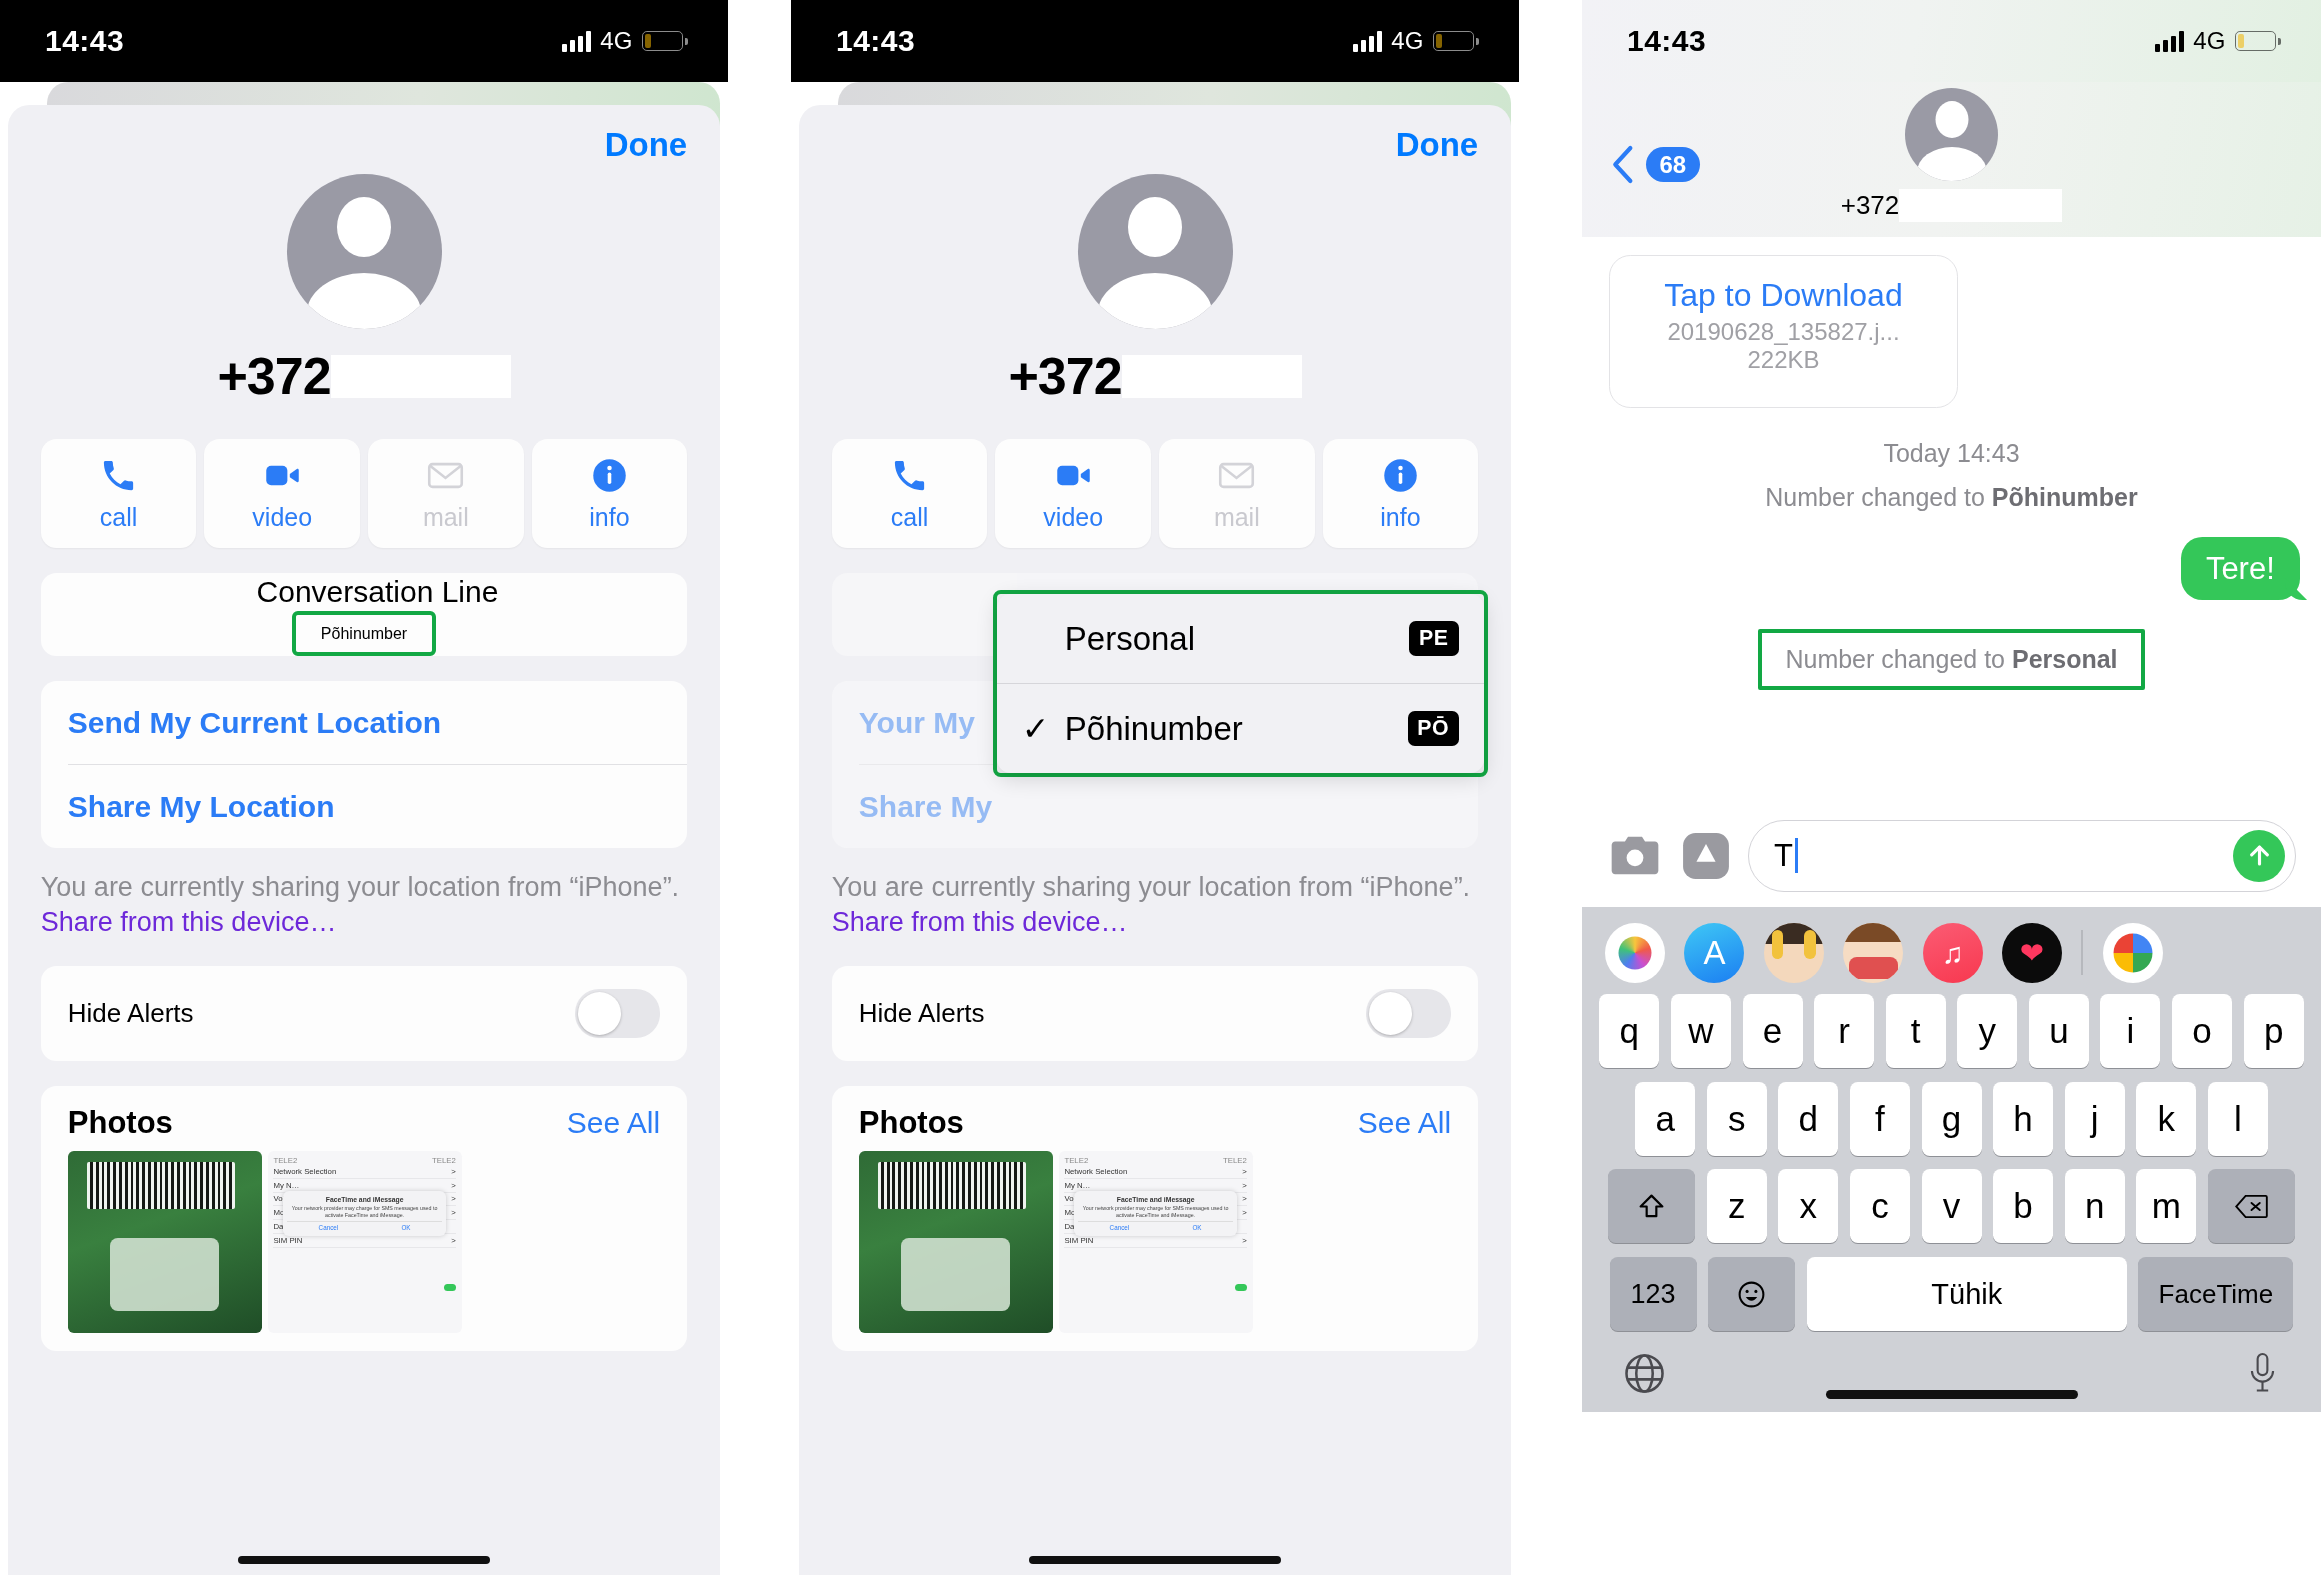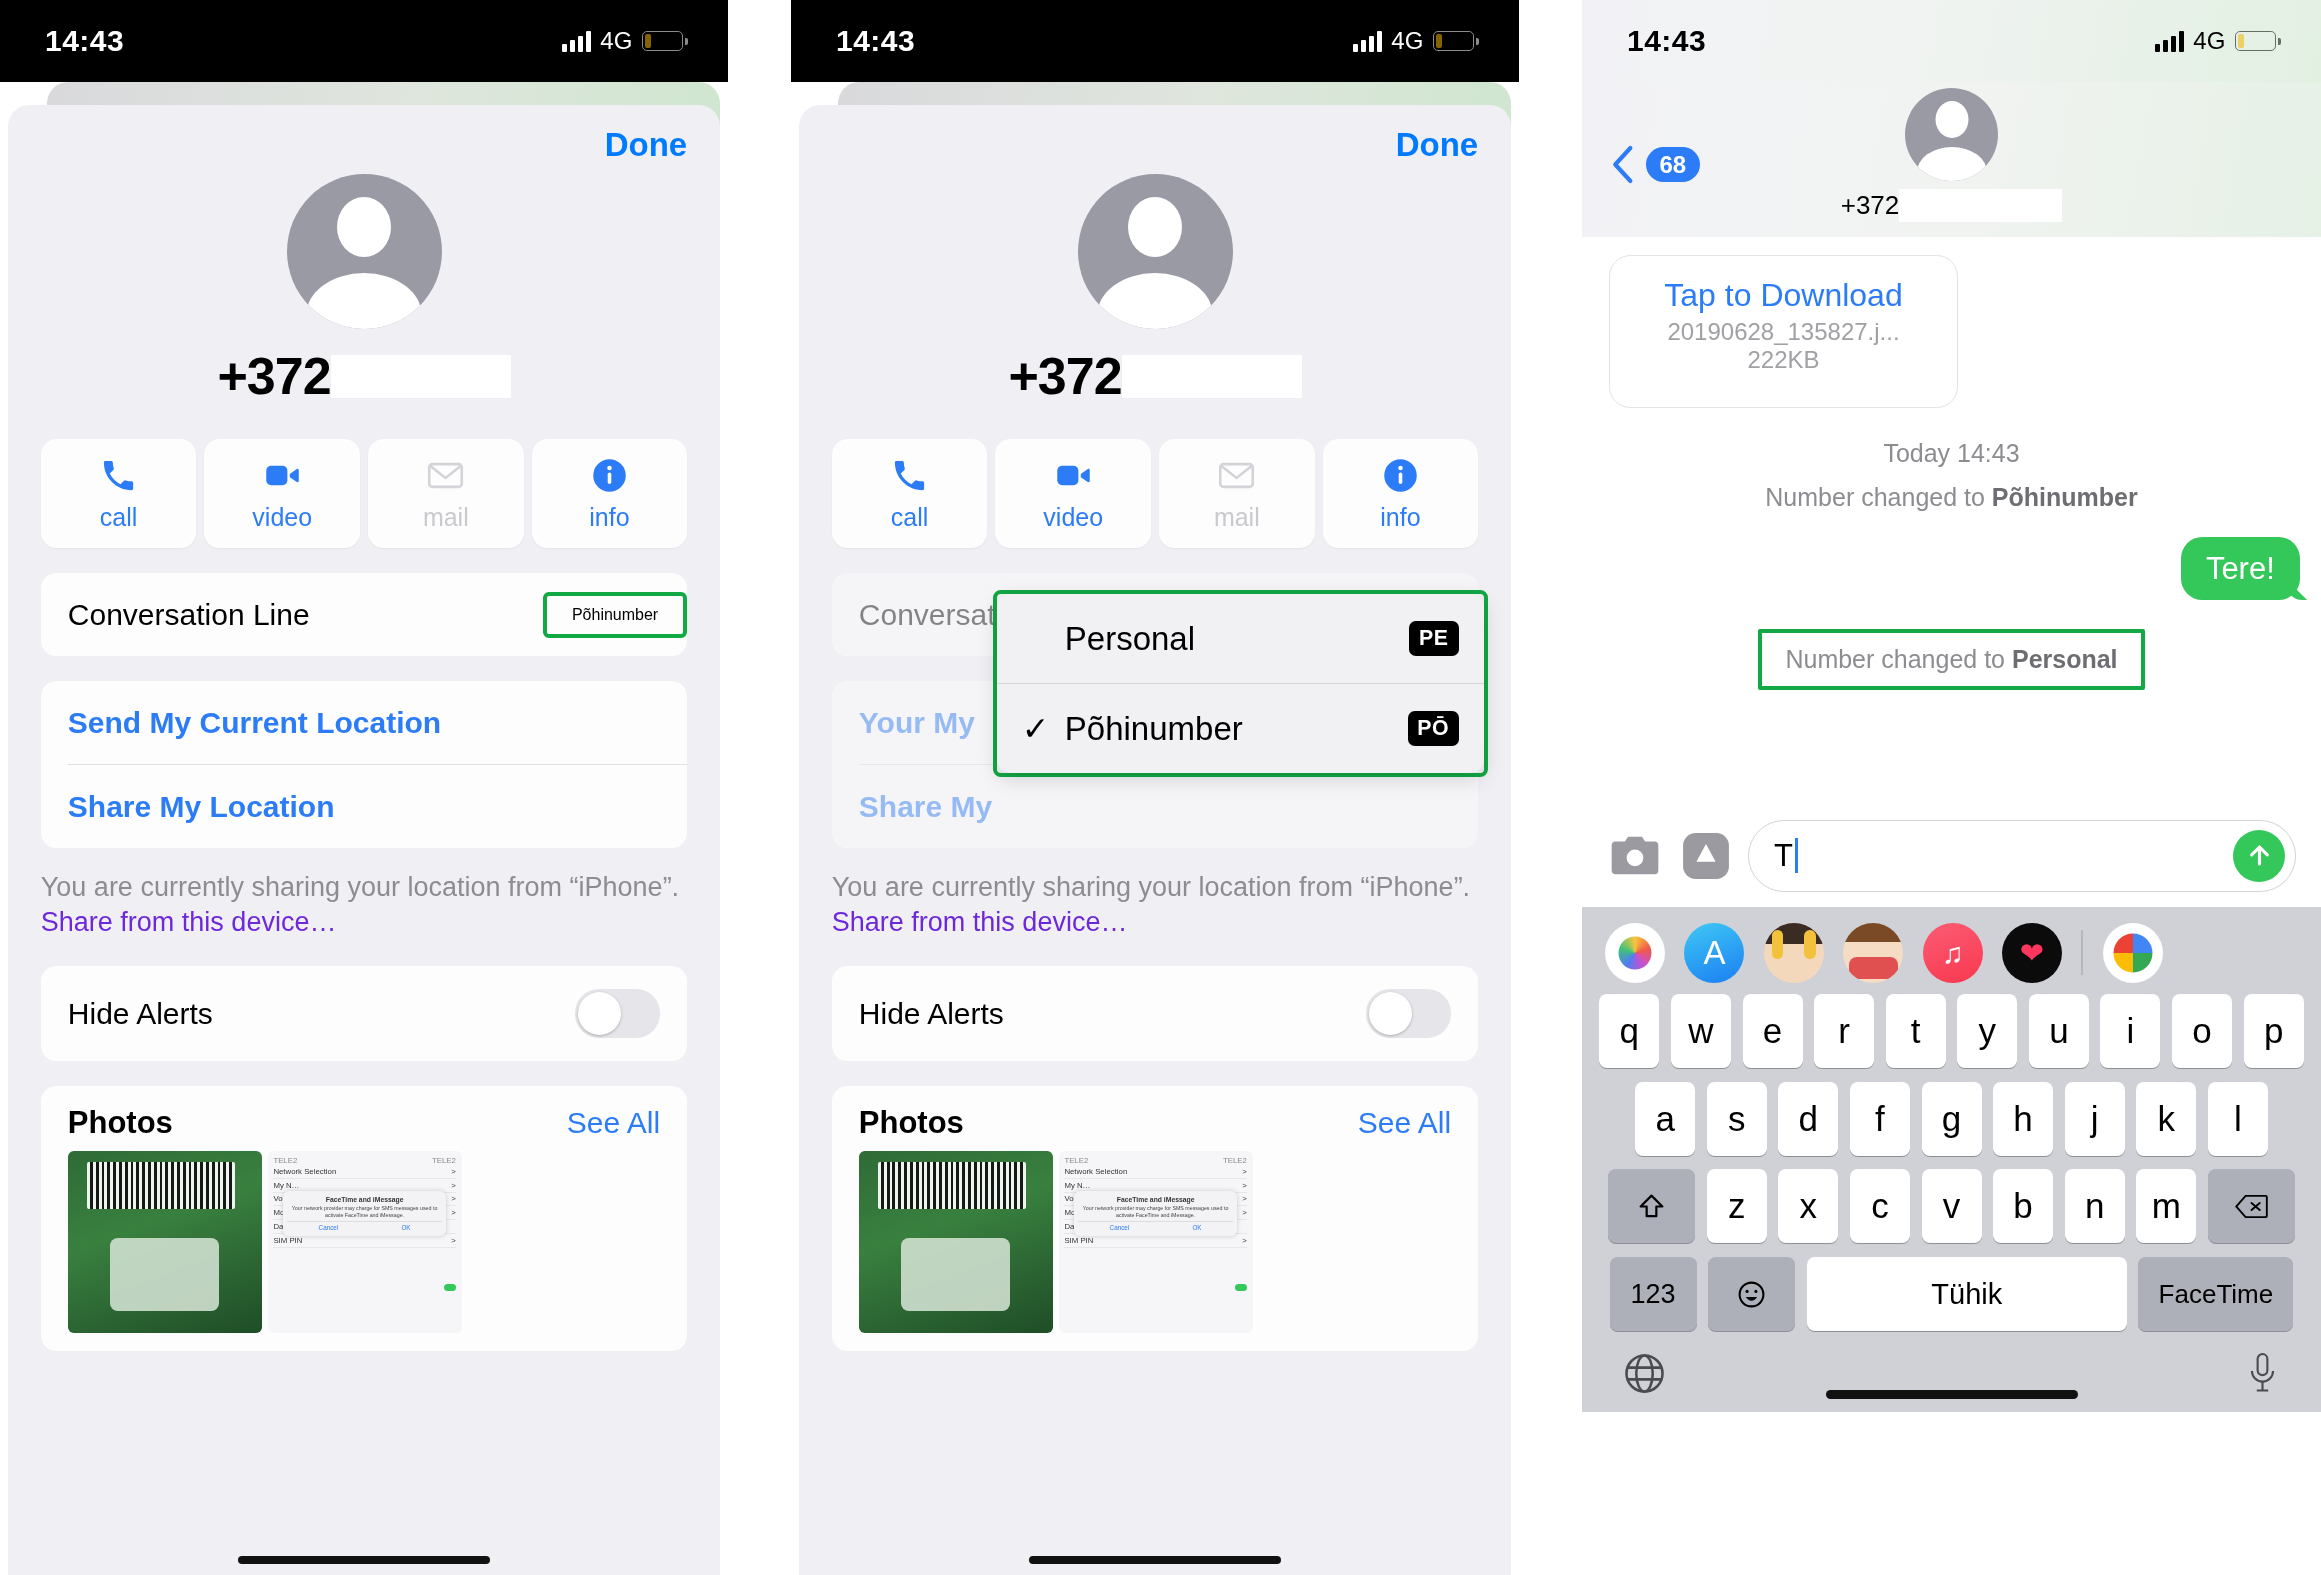--- a/index.html
+++ b/index.html
@@ -73,42 +73,42 @@
     flex:1; background:#fdfdfd; border-radius: 15.5px; height: 109px;
     display:flex; flex-direction:column; align-items:center; justify-content:center; gap: 7.8px;
     box-shadow: 0 1px 1.9px rgba(0,0,0,.05);
     cursor:pointer;
   }
   .action .lbl { font-size: 25px; color:#2b7cf6; }
   .action.disabled .lbl { color:#c9c9cf; }
   .action svg { display:block; }
 
   
-  .list-card { margin: 25px 33px 0 33px; background:#fdfdfd; border-radius: 15.5px; overflow:visible; }
+  .list-card { margin: 25px 33px 0 33px; background:#fdfdfd; border-radius: 15.5px; overflow:visible;flex-direction:column; }
   .row {
     display:flex; align-items:center; justify-content:space-between;
     padding: 0 27px; height: 83px; font-size: 30px; color:#000;
   }
   .row .link { color:#2b7cf6; font-size: 30px; font-weight: bold; }
   .sep { height:1px; background:#e1e1e4; margin-left: 27px; }
 
   .conv-card { display:flex; align-items:center; }
   .conv-left { flex:1; }
   .green-box {
     border: 4.9px solid #12a844; border-radius: 5.8px;
     padding: 9.7px 25px; display:inline-flex; align-items:center; justify-content:center;
     background: transparent;
   }
   .green-box.on-white { background:#fdfdfd; }
 
   .note { padding: 21.3px 33px 0 33px; font-size: 27px; color:#8c8c91; line-height: 1.32; }
   .note a { color:#6d28d9; text-decoration:none; }
 
   .toggle-row { display:flex; align-items:center; justify-content:space-between; padding: 0 27px; height: 95px; }
-  .toggle-row .t-label { font-size: 30px; color:#000; }
+  .toggle-row .t-label { font-size: 26px; color:#000; }
   .switch { width: 85px; height: 49px; border-radius: 24px; background:#e6e6ea; position:relative; cursor:pointer; }
   .switch .knob { position:absolute; left:2.9px; top:2.9px; width:43px; height:43px; border-radius:50%; background:#fff; box-shadow:0 1px 2.9px rgba(0,0,0,.25); }
 
   .photos-head { display:flex; align-items:center; justify-content:space-between; padding: 19.4px 27px 9.7px 27px; }
   .photos-head .ttl { font-size: 31px; font-weight: 700; color:#000; }
   .photos-head .seeall { font-size: 30px; color:#2b7cf6; cursor:pointer; }
   .photos-grid { display:flex; gap: 5.8px; padding: 0 0 0 27px; }
   .thumb { width: 194px; height: 182px; border-radius: 5.8px; overflow:hidden; position:relative; }
   .thumb.sim {
     background:

